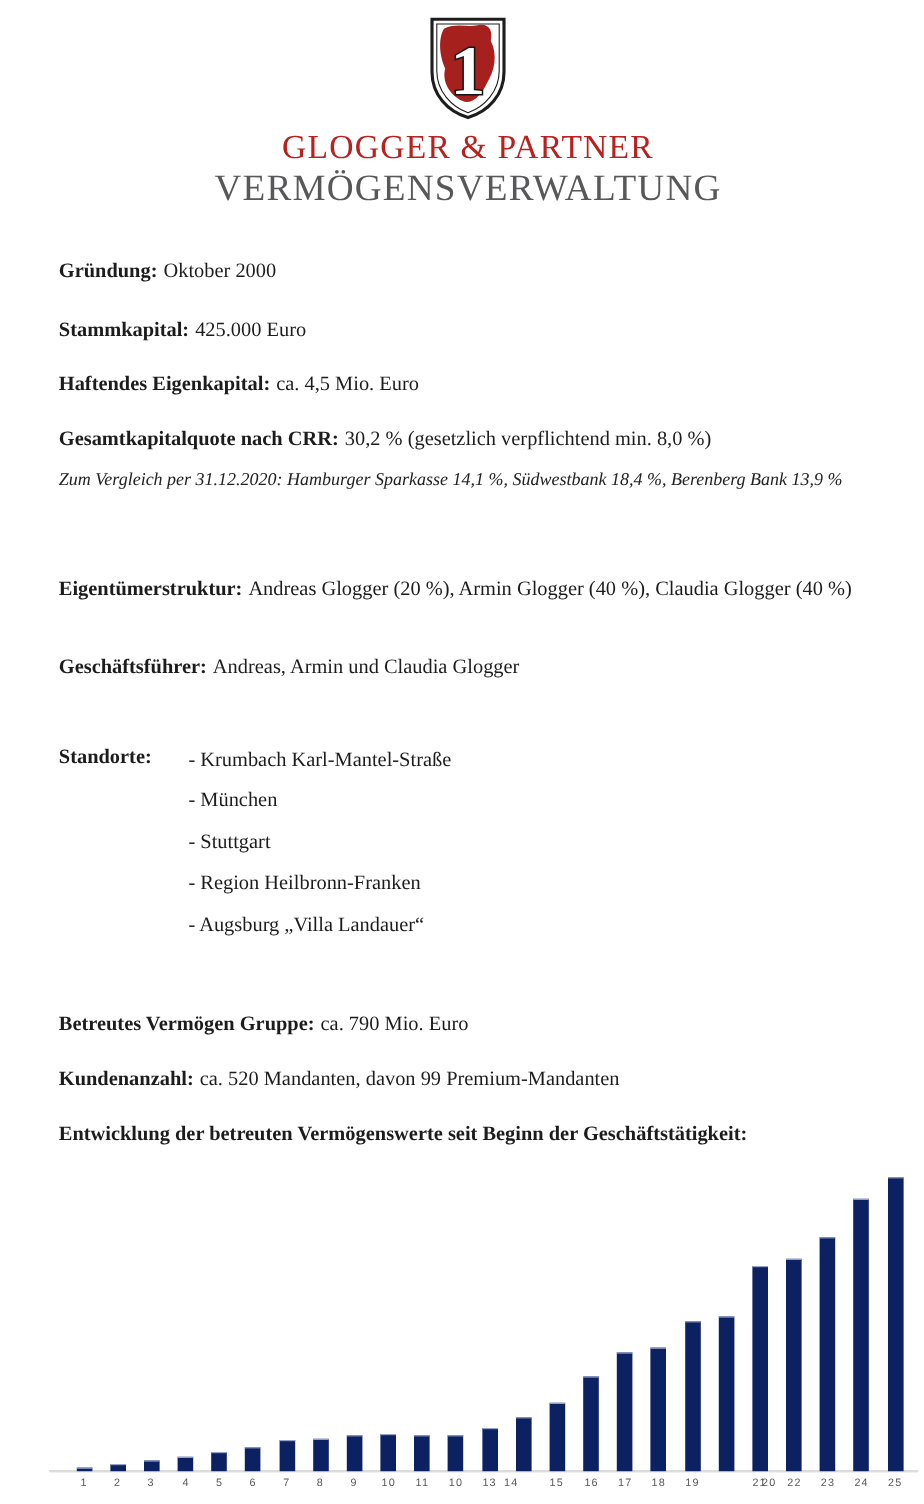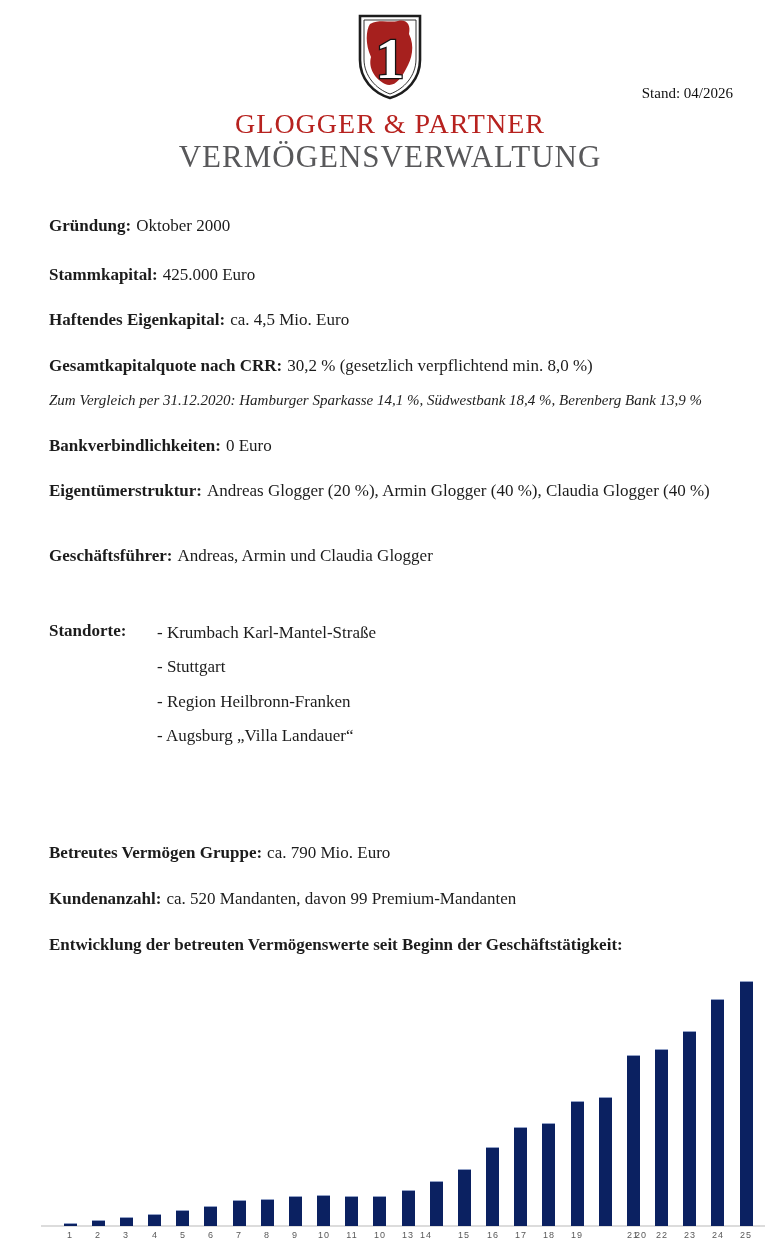--- a/index.html
+++ b/index.html
@@ -38,51 +38,48 @@
   <div class="logo">
     <svg width="74" height="90" viewBox="0 0 74 90">
       <path d="M7 3 H67 V47 C67 66 54 80 37 85 C20 80 7 66 7 47 Z" fill="#ffffff" stroke="#1d1d1d" stroke-width="2.6"></path>
       <path d="M11 7 H63 V46 C63 63 51 76 37 81 C23 76 11 63 11 46 Z" fill="none" stroke="#1d1d1d" stroke-width="0.9"></path>
       <path d="M17 11 C27 6 36 10 45 8 C54 6 58 12 56 21 C62 33 59 46 53 56
                C48 66 41 75 32 71 C22 66 15 55 18 44 C12 31 13 17 17 11 Z" fill="#a6201e"></path>
       <text x="37" y="65" text-anchor="middle" font-family="'Liberation Serif', serif" font-size="58" font-weight="bold" fill="#ffffff" stroke="#141414" stroke-width="2.6" paint-order="stroke">1</text>
     </svg>
   </div>
 
-  <div class="stand">Stand: 04/2026</div>
   <div class="title1">GLOGGER &amp; PARTNER</div>
   <div class="title2">VERMÖGENSVERWALTUNG</div>
 
   <div class="fact" style="top:215px">
     <span class="fl">Gründung:</span><span class="fv">Oktober 2000</span>
   </div>
   <div class="fact" style="top:264px">
     <span class="fl">Stammkapital:</span><span class="fv">425.000 Euro</span>
   </div>
   <div class="fact" style="top:309px">
     <span class="fl">Haftendes Eigenkapital:</span><span class="fv">ca. 4,5 Mio. Euro</span>
   </div>
   <div class="fact" style="top:355px">
     <span class="fl">Gesamtkapitalquote nach CRR:</span><span class="fv">30,2 % (gesetzlich verpflichtend min. 8,0 %)</span>
   </div>
   <div class="note" style="top:390px">Zum Vergleich per 31.12.2020: Hamburger Sparkasse 14,1 %, Südwestbank 18,4 %, Berenberg Bank 13,9 %</div>
-  <div class="fact" style="top:435px">
-    <span class="fl">Bankverbindlichkeiten:</span><span class="fv">0 Euro</span>
-  </div>
   <div class="fact" style="top:480px">
     <span class="fl">Eigentümerstruktur:</span><span class="fv">Andreas Glogger (20 %), Armin Glogger (40 %), Claudia Glogger (40 %)</span>
   </div>
   <div class="fact" style="top:545px">
     <span class="fl">Geschäftsführer:</span><span class="fv">Andreas, Armin und Claudia Glogger</span>
   </div>
 
   <div class="locations">
     <span class="loc-label">Standorte:</span>
     <div class="loc-list">
       <div class="loc-item">- Krumbach Karl-Mantel-Straße</div>
+      <div class="loc-item">- München</div>
       <div class="loc-item">- Stuttgart</div>
       <div class="loc-item">- Region Heilbronn-Franken</div>
       <div class="loc-item">- Augsburg „Villa Landauer“</div>
     </div>
   </div>
 
   <div class="fact" style="top:842px">
     <span class="fl">Betreutes Vermögen Gruppe:</span><span class="fv">ca. 790 Mio. Euro</span>
   </div>
   <div class="fact" style="top:888px">

